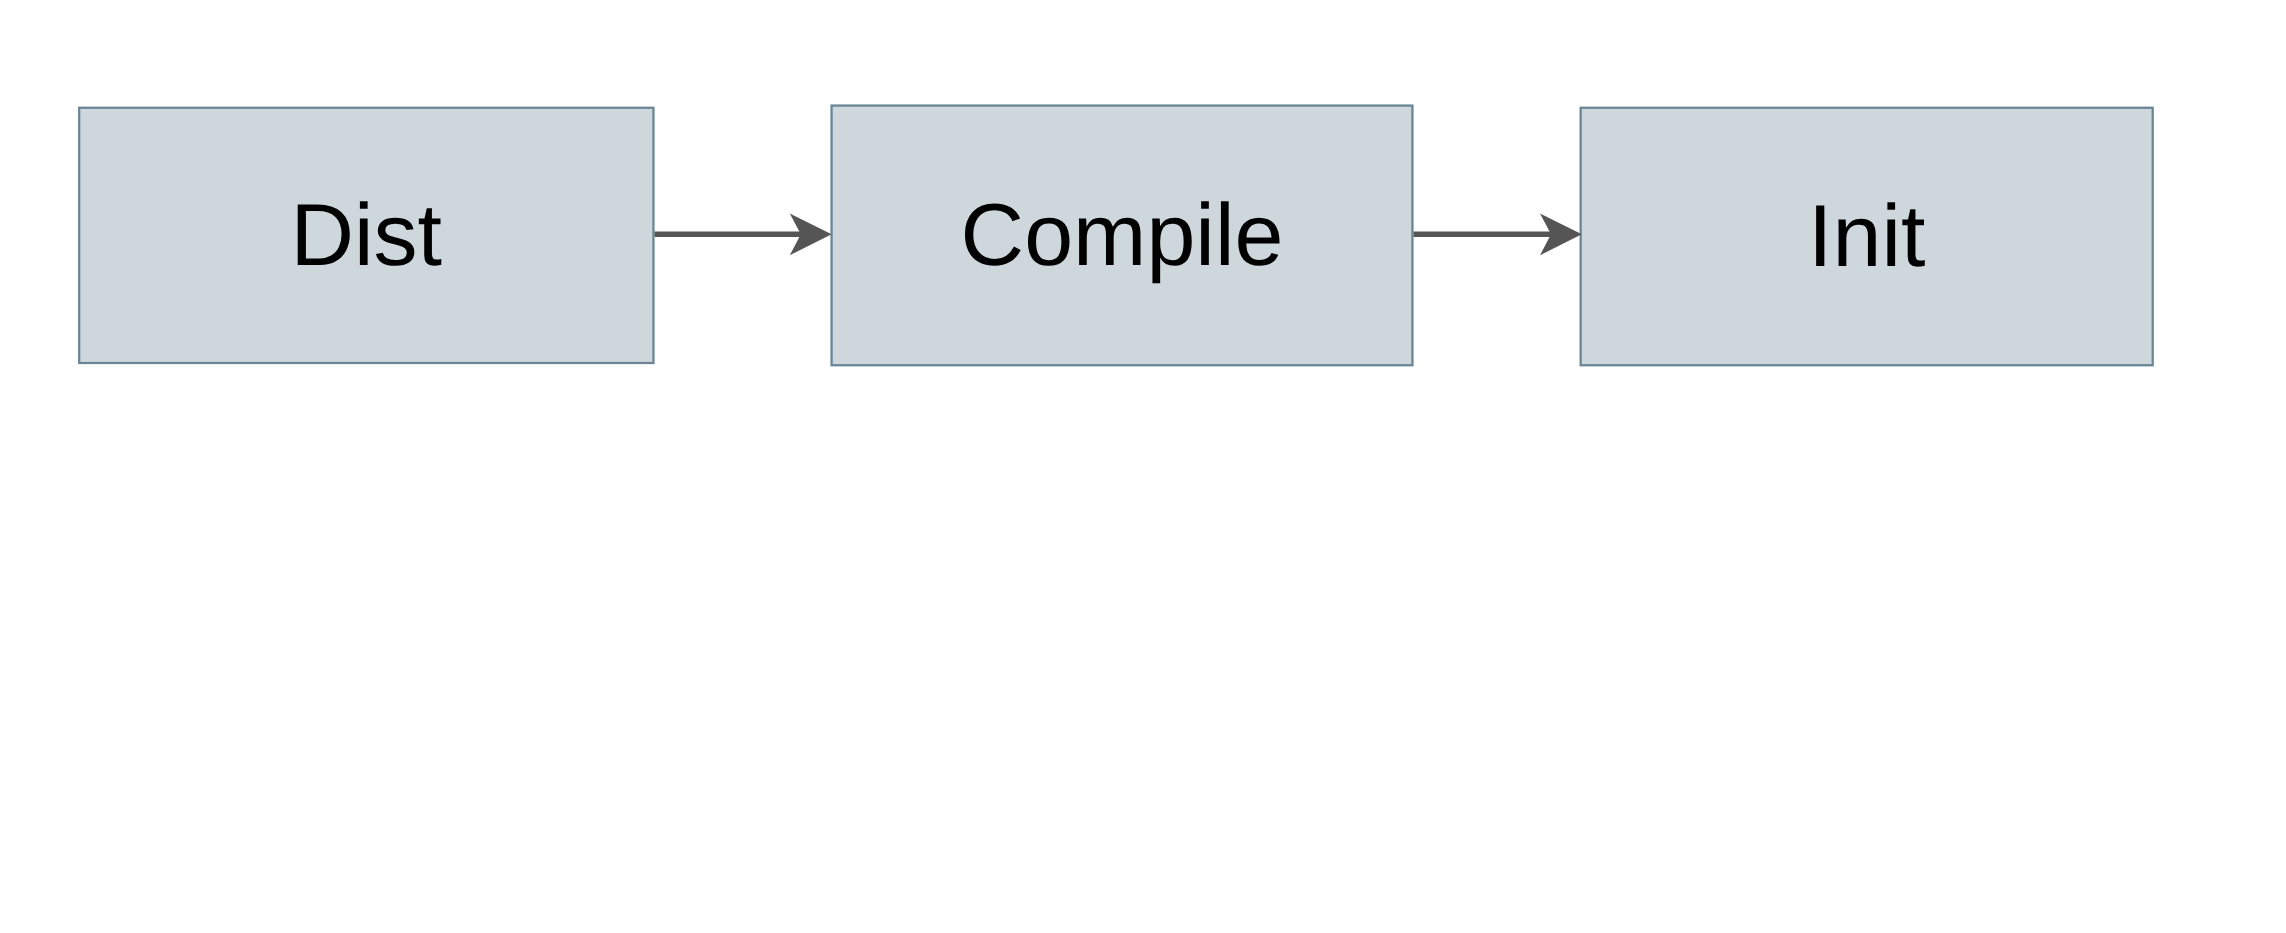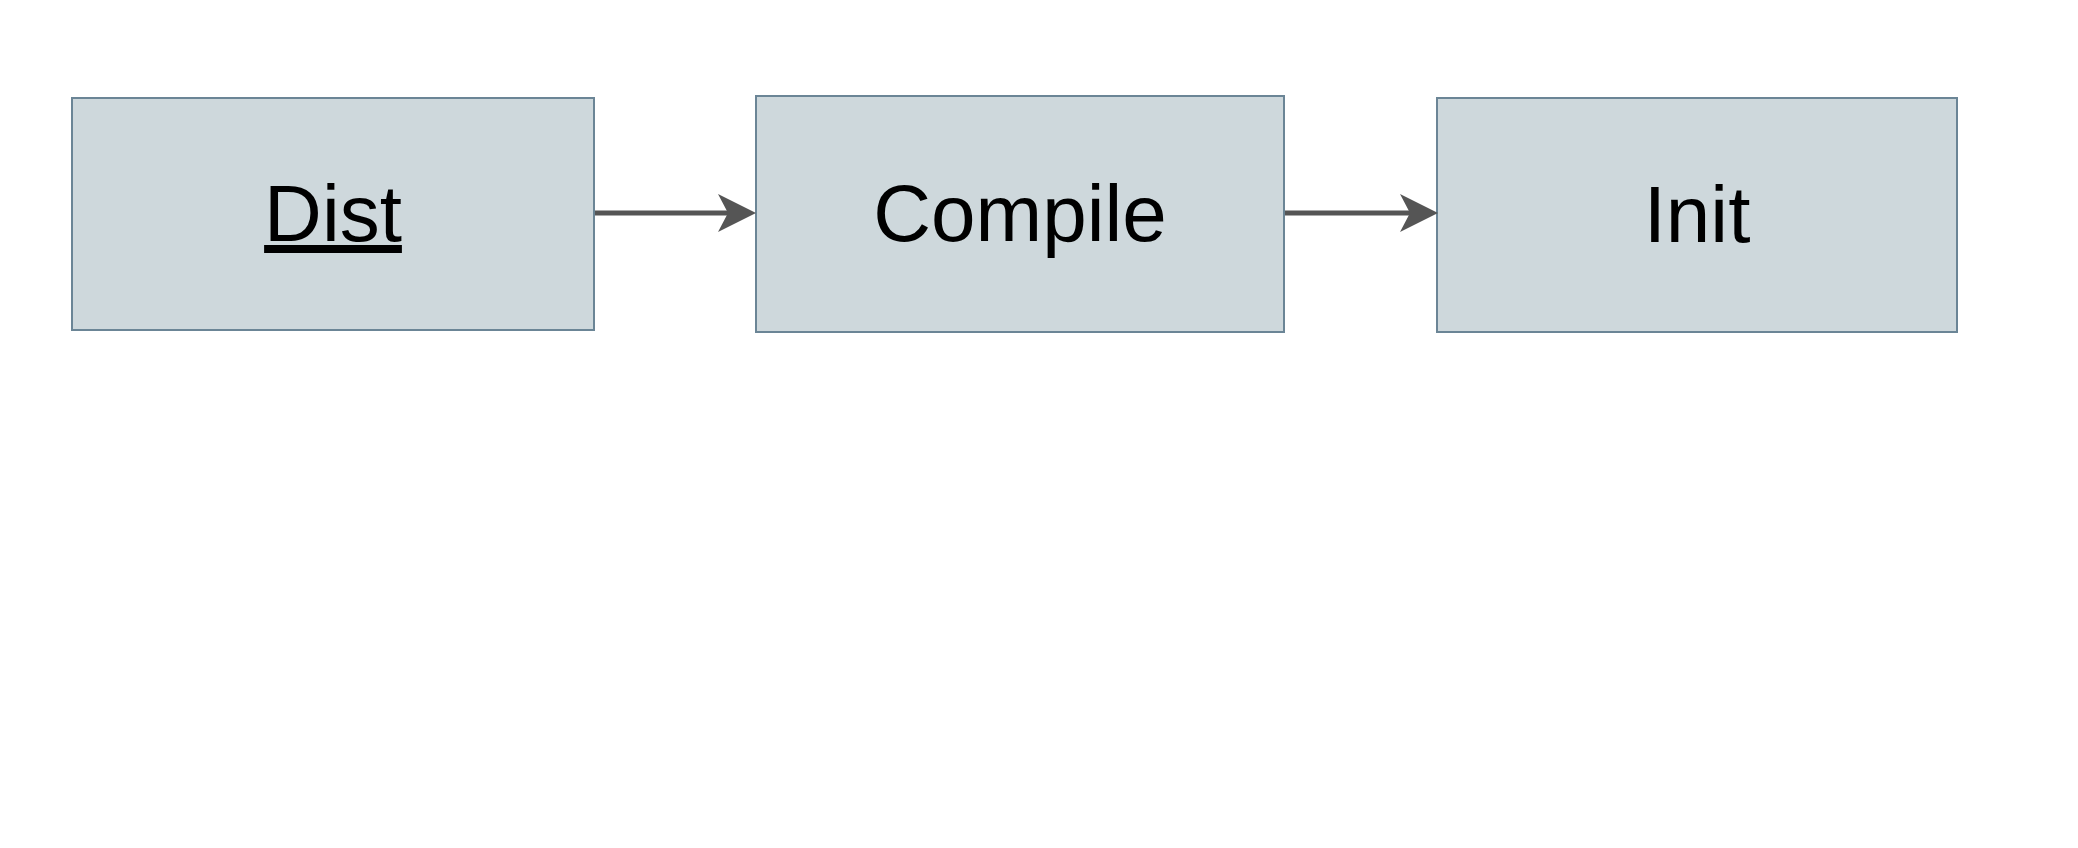--- a/index.html
+++ b/index.html
@@ -30,21 +30,21 @@
     font-family: "Liberation Sans", sans-serif;
     font-size: 80px;
     font-weight: 400;
     color: #000000;
     line-height: 1;
     letter-spacing: 0px;
     white-space: nowrap;
     user-select: none;
   }
   
-  #node-dist    { left: 71px;   top: 97px;  width: 524px; height: 234px; text-decoration: underline; }
+  #node-dist    { left: 71px;   top: 97px;  width: 524px; height: 234px; }
   #node-compile { left: 755px;  top: 95px;  width: 530px; height: 238px; }
   #node-init    { left: 1436px; top: 97px;  width: 522px; height: 236px; }
   #node-clean   { left: 755px;  top: 510px; width: 530px; height: 233px; }
 
   .edge {
     position: absolute;
     overflow: visible;
     pointer-events: none;
   }
   #edge-dist-compile { left: 590px;  top: 186px; width: 172px; height: 54px; }

